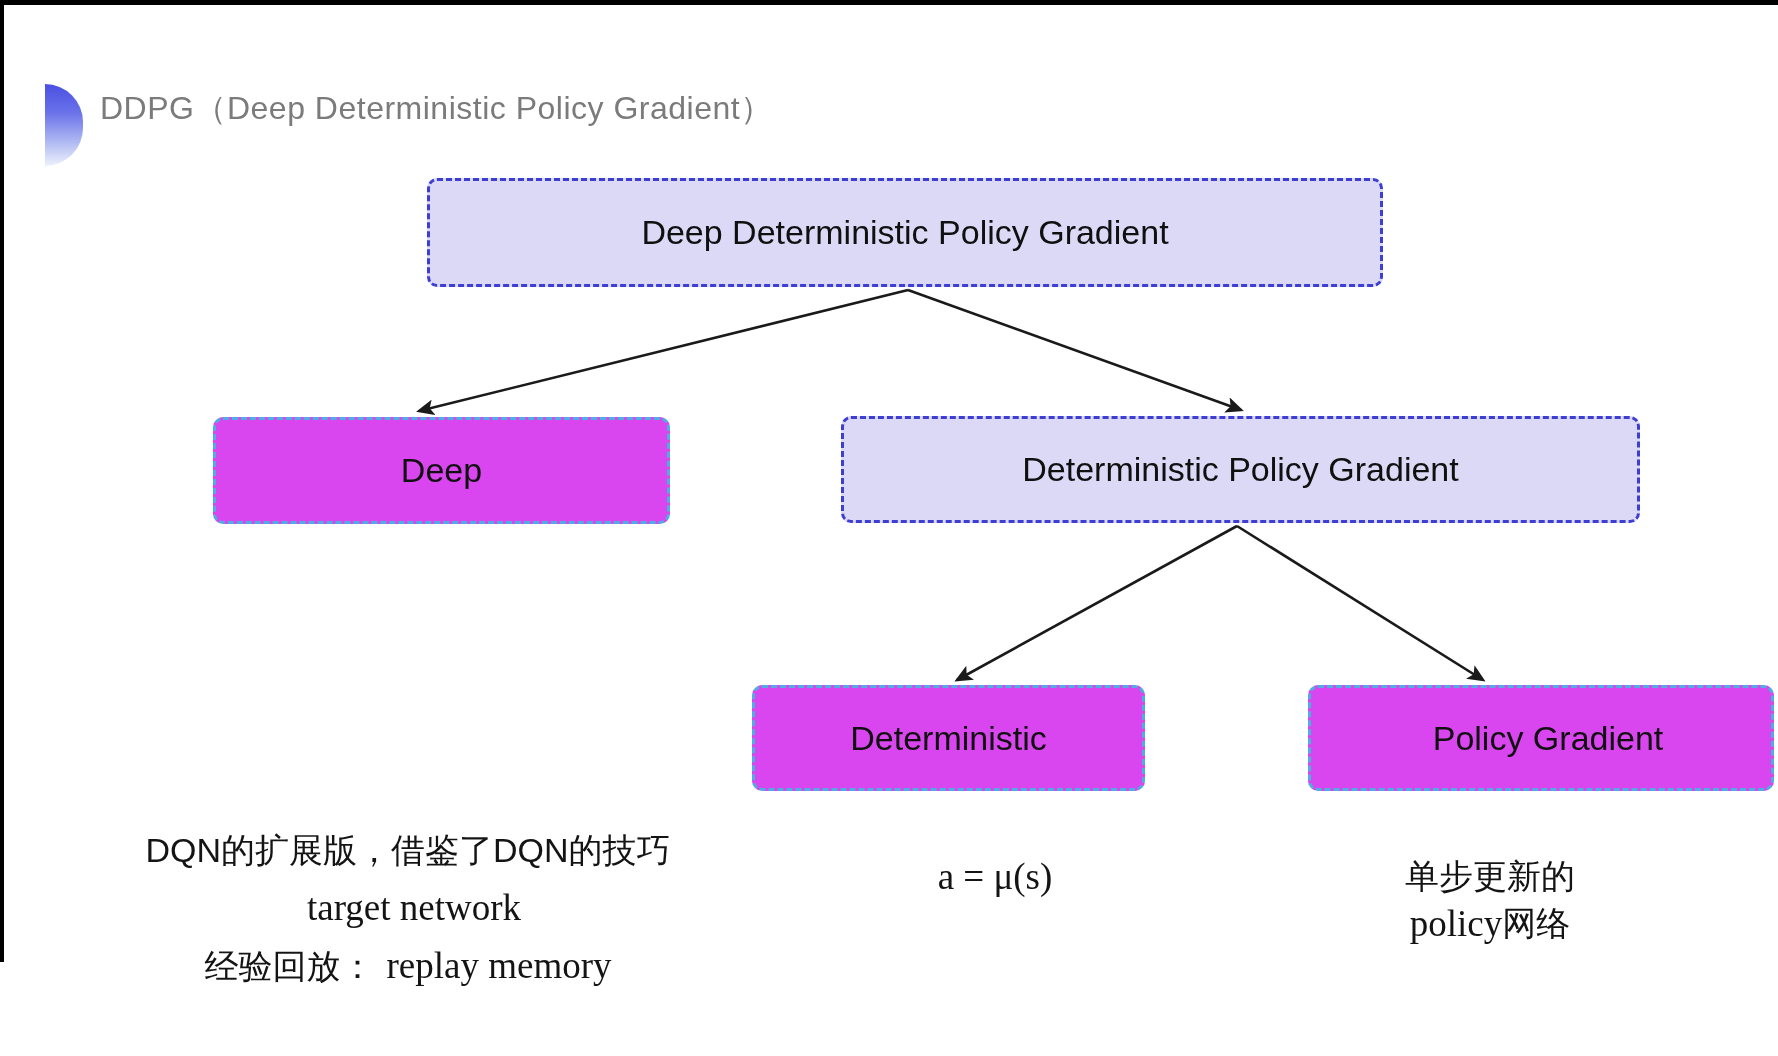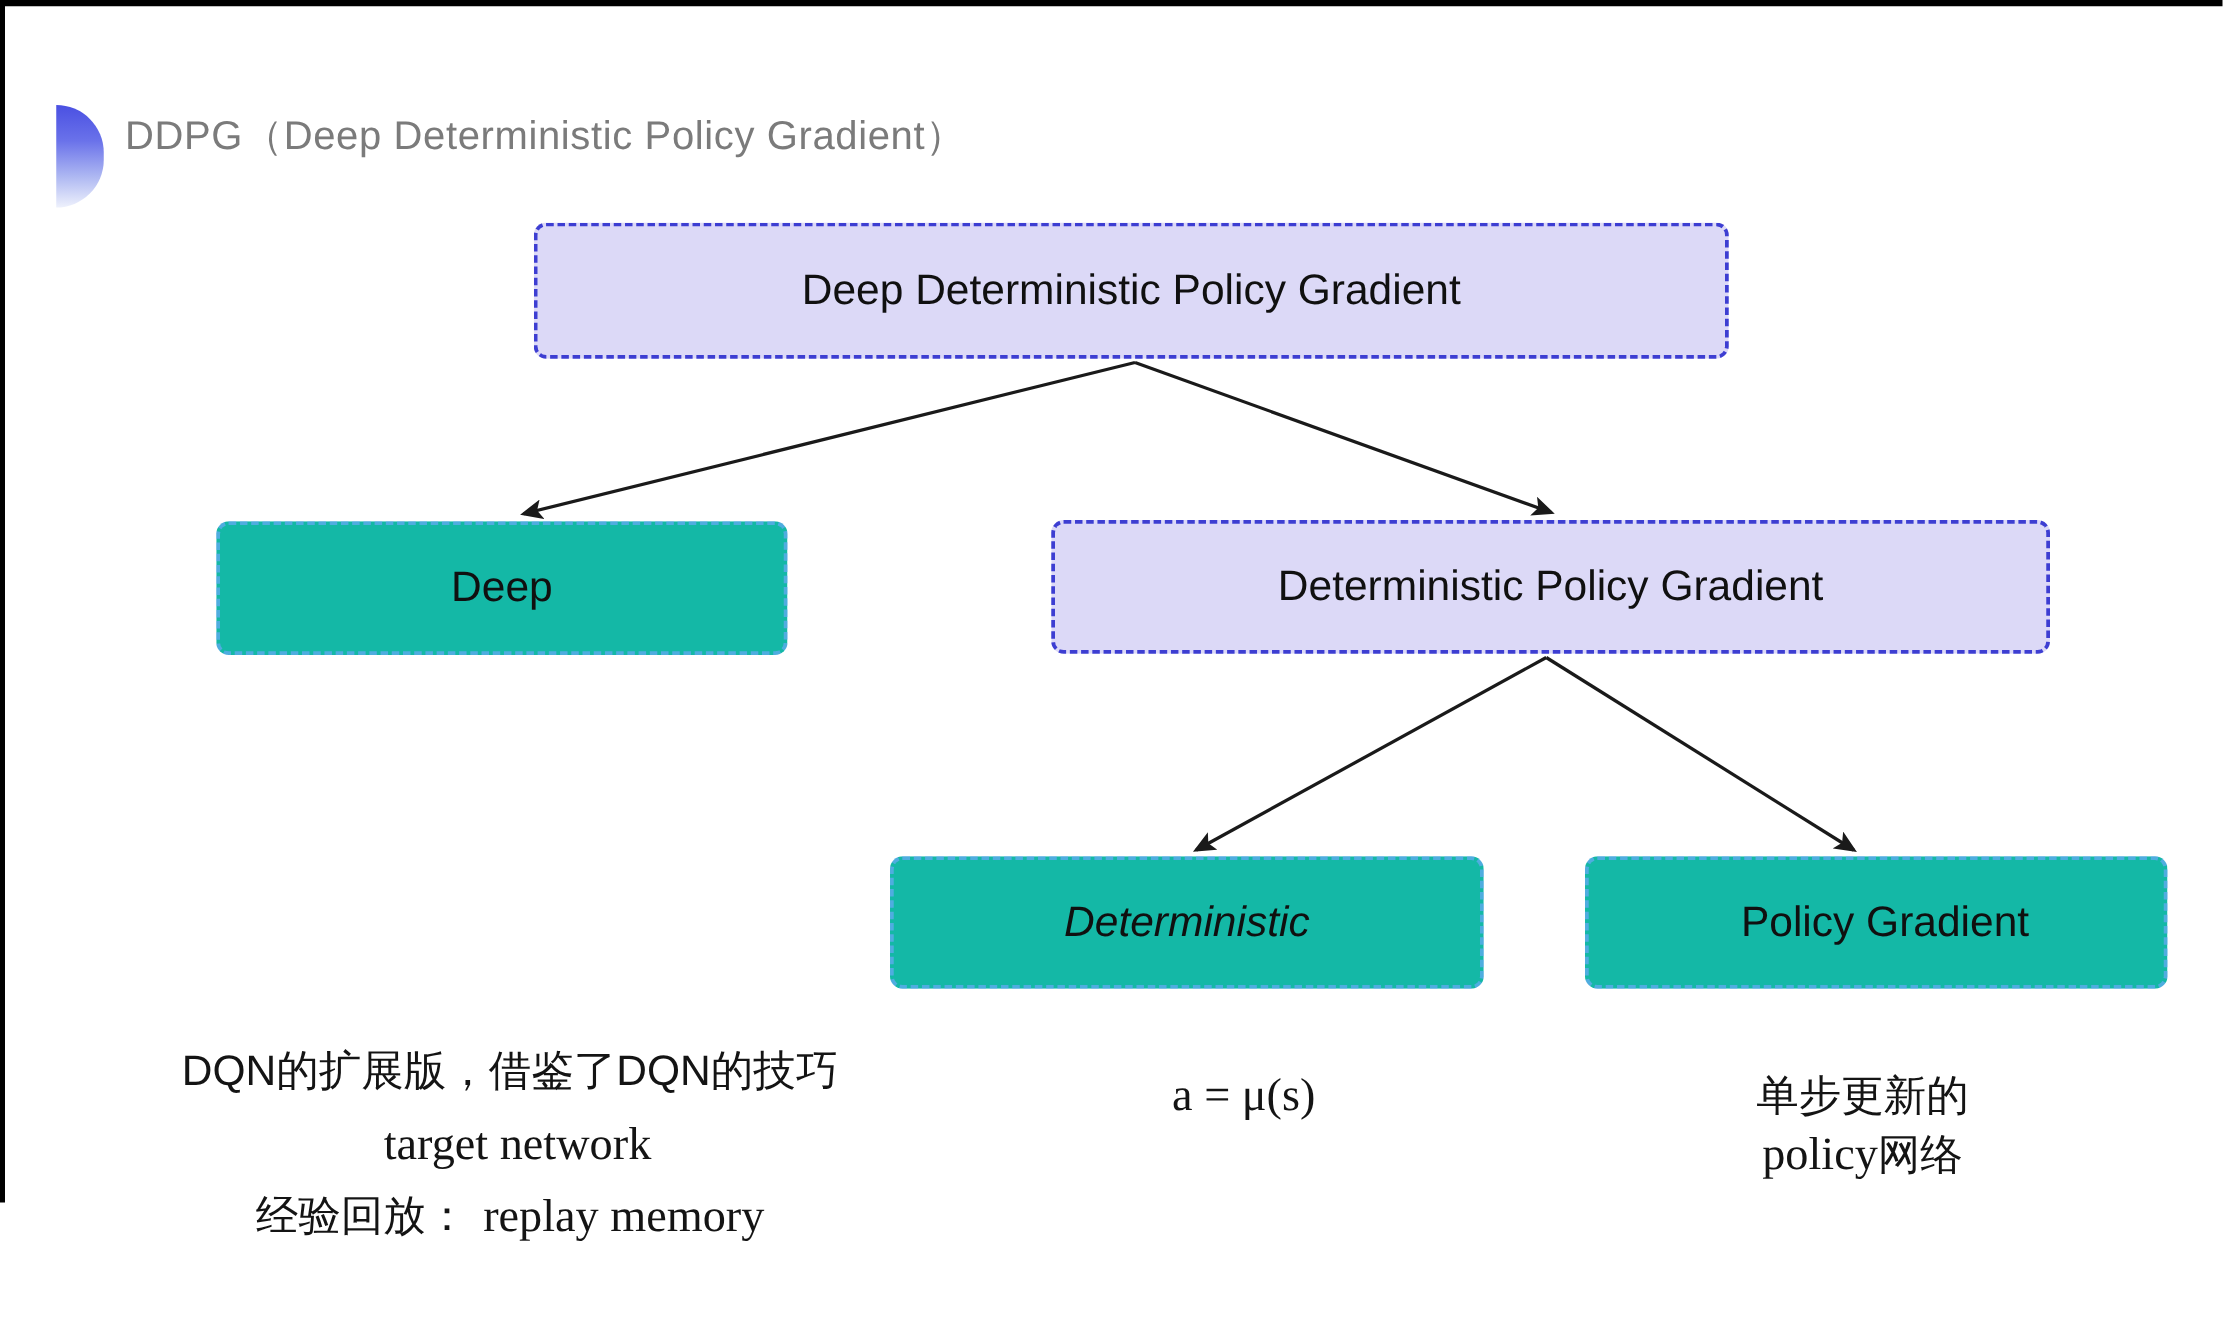--- a/index.html
+++ b/index.html
@@ -20,35 +20,35 @@
     font-size:32px;line-height:64px;color:#7b7b7b;font-weight:400;
     letter-spacing:0.5px;white-space:nowrap;
   }
 
   .node{
     position:absolute;display:flex;align-items:center;justify-content:center;
     border-radius:10px;font-size:34px;color:#101010;font-weight:500;
     box-sizing:border-box;text-align:center;
   }
   .node.purple{background:#dcd9f7;border:3px dashed #3d3ed2;}
-  .node.blue{background:#14b8a6;border:3px dashed #4faddf;}
+  .node.blue{background:#d946ef;border:3px dashed #4faddf;margin-left:40px;}
 
   #node-root{left:427px;top:178px;width:956px;height:109px;}
   #node-deep{left:173px;top:417px;width:457px;height:107px;}
   #node-dpg{left:841px;top:416px;width:799px;height:107px;}
-  #node-det{left:712px;top:685px;width:475px;height:106px;font-style:italic;}
+  #node-det{left:712px;top:685px;width:393px;height:106px;}
   #node-pg{left:1268px;top:685px;width:466px;height:106px;padding-left:14px;}
 
   svg.arrows{position:absolute;left:0;top:0;pointer-events:none;}
 
   .ann{position:absolute;text-align:center;color:#141414;}
   .ann .cn{font-size:34px;font-family:"Liberation Sans", sans-serif;}
   .ann .math{font-family:"Liberation Serif", serif;font-size:37px;}
   #ann-deep{left:128px;top:828px;width:560px;}
-  #ann-deep .line{height:58px;display:flex;align-items:center;justify-content:center;}
+  #ann-deep .line{height:58px;display:flex;justify-content:center;}
   #ann-det{left:790px;top:853px;width:410px;}
   #ann-det .line{height:47px;display:flex;align-items:center;justify-content:center;}
   #ann-pg{left:1280px;top:853px;width:420px;}
   #ann-pg .line{height:47px;display:flex;align-items:center;justify-content:center;}
   .gap{margin-left:12px;}
 </style>
 </head>
 <body>
 
 <div class="frame-top"></div>

